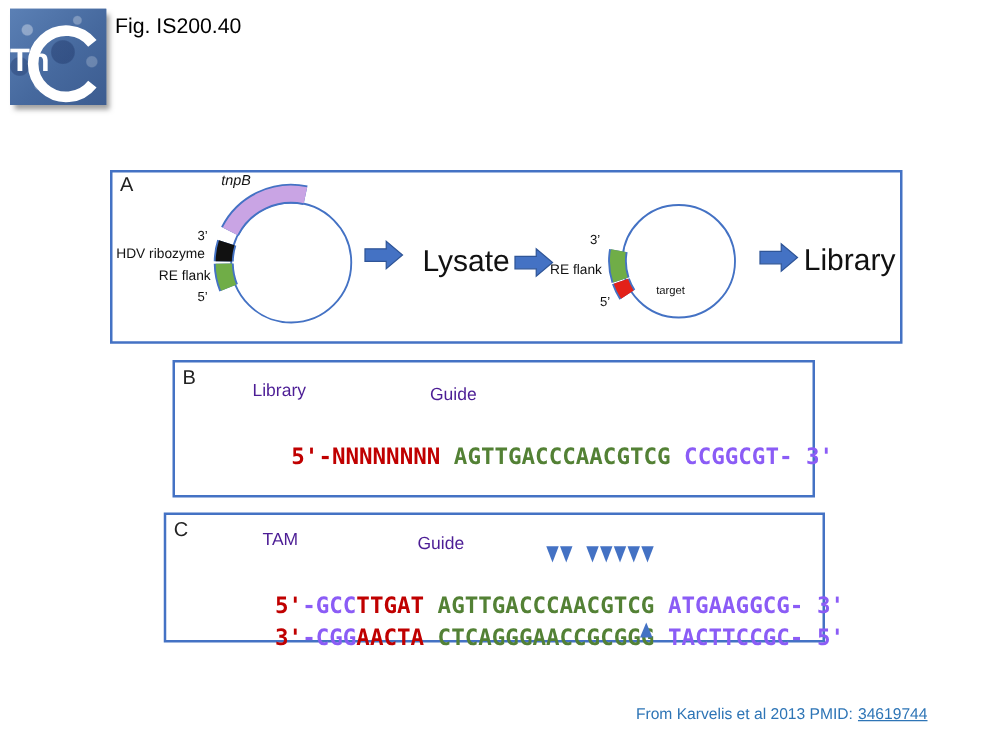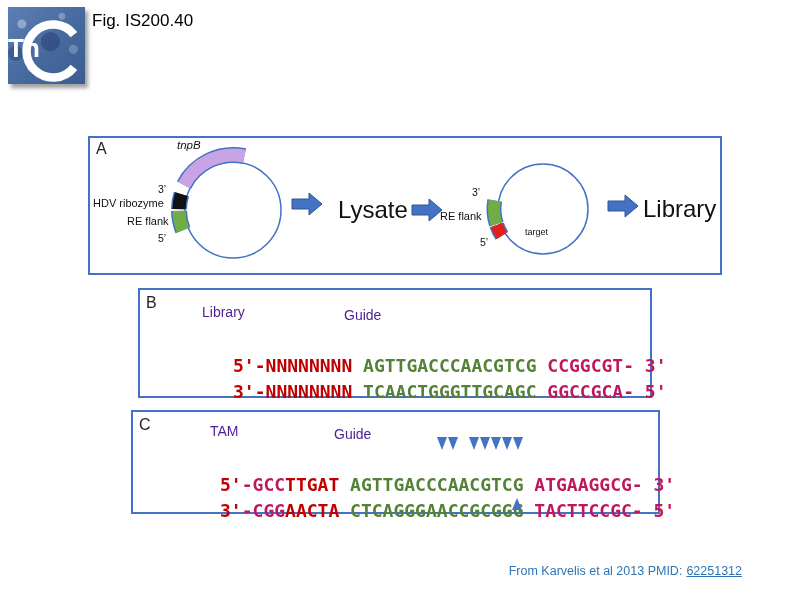--- a/index.html
+++ b/index.html
@@ -31,21 +31,21 @@
   .panel-c{left:131px;top:410px;width:529px;height:104px;}
   .panel-letter{position:absolute;font-size:16px;color:#222;}
   .lbl{position:absolute;font-size:11px;color:#111;white-space:nowrap;text-align:center;}
   .lbl-sm{position:absolute;font-size:10.5px;color:#111;white-space:nowrap;}
   .big-step{position:absolute;font-size:24px;color:#111;}
   .seq-hdr{position:absolute;font-size:14px;color:#4c1d95;}
 
   
   .seq{position:absolute;font-family:"DejaVu Sans Mono",monospace;font-weight:bold;
        font-size:18px;line-height:22px;white-space:pre;}
-  .red{color:#C00000;} .grn{color:#538135;} .blk{color:#be185d;}
+  .red{color:#C00000;} .grn{color:#538135;} .blk{color:#8b5cf6;}
   .gap{margin-left:1ch;}
 
   
   .tri-down{position:absolute;width:0;height:0;
             border-left:5.5px solid transparent;border-right:5.5px solid transparent;
             border-top:13px solid #4472C4;}
   .tri-up{position:absolute;width:0;height:0;
           border-left:5.5px solid transparent;border-right:5.5px solid transparent;
           border-bottom:12px solid #4472C4;}
 
@@ -118,23 +118,20 @@
   </div>
 
   <div class="panel panel-b">
     <span class="panel-letter" style="left:6px;top:4px;">B</span>
     <span class="seq-hdr" style="left:62px;top:14px;">Library</span>
     <span class="seq-hdr" style="left:204px;top:17px;">Guide</span>
 
     <div class="seq" style="left:28px;top:43px;">
       <span class="red">5'-NNNNNNNN</span><span class="grn gap">AGTTGACCCAACGTCG</span><span class="blk gap">CCGGCGT- 3'</span>
     </div>
-    <div class="seq" style="left:28px;top:69px;">
-      <span class="red">3'-NNNNNNNN</span><span class="grn gap">TCAACTGGGTTGCAGC</span><span class="blk gap">GGCCGCA- 5'</span>
-    </div>
   </div>
 
   <div class="panel panel-c">
     <span class="panel-letter" style="left:6px;top:4px;">C</span>
     <span class="seq-hdr" style="left:77px;top:11px;">TAM</span>
     <span class="seq-hdr" style="left:201px;top:14px;">Guide</span>
 
     <span class="tri-down" style="left:304px;top:25px;"></span>
     <span class="tri-down" style="left:315px;top:25px;"></span>
     <span class="tri-down" style="left:336px;top:25px;"></span>
@@ -147,16 +144,16 @@
       <span class="red">5'</span><span class="blk">-GCC</span><span class="red">TTGAT</span><span class="grn gap">AGTTGACCCAACGTCG</span><span class="blk gap">ATGAAGGCG- 3'</span>
     </div>
     <div class="seq" style="left:22px;top:66px;">
       <span class="red">3'</span><span class="blk">-CGG</span><span class="red">AACTA</span><span class="grn gap">CTCAGGGAACCGCGGG</span><span class="blk gap">TACTTCCGC- 5'</span>
     </div>
 
     <span class="tri-up" style="left:379px;top:86px;"></span>
   </div>
 
   <div class="footer">
-    <span class="cit">From Karvelis et al 2013 PMID:</span><a href="#">62251312</a>
+    <span class="cit">From Karvelis et al 2013 PMID:</span><a href="#">34619744</a>
   </div>
 
 </div>
 
 </body></html>

